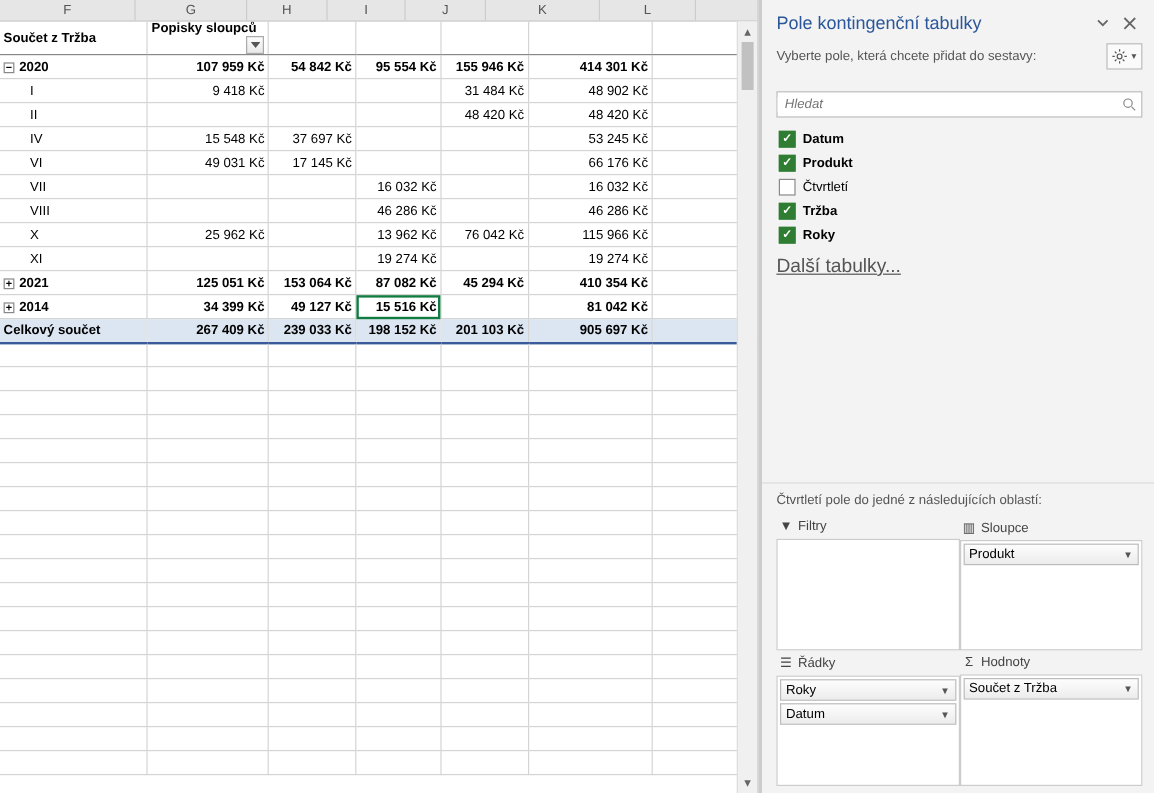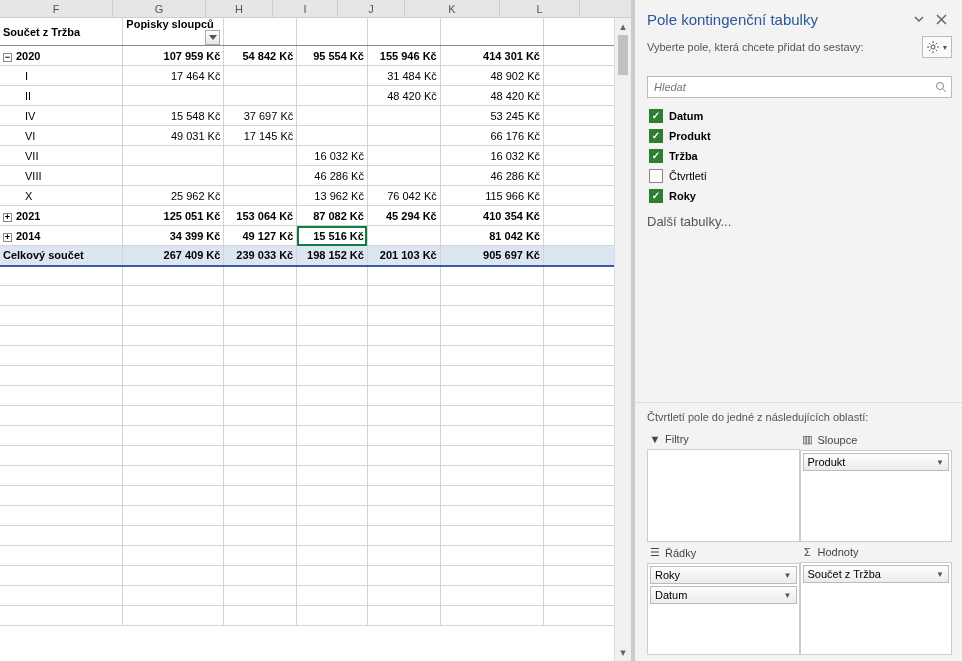--- a/index.html
+++ b/index.html
@@ -33,21 +33,21 @@
   .gearbtn { width:30px; height:22px; border:1px solid #bbb; background:#fafafa; display:flex; align-items:center; justify-content:center; cursor:pointer;}
   .searchbox { margin: 12px 10px 6px 12px; height: 22px; border: 1px solid #bbb; display:flex; align-items:center; background:#fff;}
   .searchbox input { border:none; outline:none; flex:1; padding:0 6px; font-size:11px; font-style:italic; color:#888;}
   .searchbox .sicon { width:20px; display:flex; align-items:center; justify-content:center; color:#888;}
   .fieldlist { margin: 2px 10px 4px 12px; flex:0 0 auto;}
   .field { display: flex; align-items: center; height: 20px; font-size: 11px; padding-left:2px; }
   .field.bold { font-weight: bold; }
   .chk { width: 14px; height: 14px; border: 1px solid #888; margin-right: 6px; display:flex; align-items:center; justify-content:center; background:#fff;}
   .chk.checked { background: #2e7d32; border-color:#2e7d32;}
   .chk.checked::after { content:"✓"; color:#fff; font-size:10px; line-height:1;}
-  .moretables { font-size: 13px; color: #555; padding: 4px 0 0 12px;}
+  .moretables { font-size: 16px; color: #555; padding: 4px 0 0 12px; text-decoration: underline;}
   .spacer { flex: 1; border-bottom:1px solid #ddd; margin-top:4px;}
   .draglabel { font-size: 11px; color:#555; padding: 8px 12px 6px 12px;}
   .areas { display: grid; grid-template-columns: 1fr 1fr; grid-template-rows: 1fr 1fr; gap: 0; padding: 0 10px 6px 12px; height: 232px;}
   .area { border: none; display:flex; flex-direction:column; }
   .area-header { font-size: 11px; color:#444; padding: 4px 2px; display:flex; align-items:center; gap:4px; font-weight:normal;}
   .area-body { flex:1; border:1px solid #ccc; background:#fff; padding:2px; overflow:hidden;}
   .areas .area:nth-child(1) .area-body, .areas .area:nth-child(3) .area-body { border-right:1px solid #ccc;}
   .pill { height: 18px; border:1px solid #bbb; background:linear-gradient(#fdfdfd,#ececec); font-size:11px; padding:0 4px; display:flex; align-items:center; justify-content:space-between; margin-bottom:2px; cursor:pointer;}
   .pill .dd { font-size:8px; color:#555;}
   .area-icon { width:12px; display:inline-flex; justify-content:center;}
@@ -94,21 +94,21 @@
           <td class="lbl"><span class="expander">−</span><b>2020</b></td>
           <td class="num">107 959 Kč</td>
           <td class="num">54 842 Kč</td>
           <td class="num">95 554 Kč</td>
           <td class="num">155 946 Kč</td>
           <td class="num">414 301 Kč</td>
           <td></td>
         </tr>
         <tr>
           <td class="lbl"><span style="padding-left:22px;">I</span></td>
-          <td class="num">17 464 Kč</td>
+          <td class="num">9 418 Kč</td>
           <td class="num"></td>
           <td class="num"></td>
           <td class="num">31 484 Kč</td>
           <td class="num">48 902 Kč</td>
           <td></td>
         </tr>
         <tr>
           <td class="lbl"><span style="padding-left:22px;">II</span></td>
           <td class="num"></td>
           <td class="num"></td>
@@ -153,20 +153,29 @@
           <td class="num">46 286 Kč</td>
           <td></td>
         </tr>
         <tr>
           <td class="lbl"><span style="padding-left:22px;">X</span></td>
           <td class="num">25 962 Kč</td>
           <td class="num"></td>
           <td class="num">13 962 Kč</td>
           <td class="num">76 042 Kč</td>
           <td class="num">115 966 Kč</td>
+          <td></td>
+        </tr>
+        <tr>
+          <td class="lbl"><span style="padding-left:22px;">XI</span></td>
+          <td class="num"></td>
+          <td class="num"></td>
+          <td class="num">19 274 Kč</td>
+          <td class="num"></td>
+          <td class="num">19 274 Kč</td>
           <td></td>
         </tr>
         <tr class="collapsed">
           <td class="lbl"><span class="expander">+</span><b>2021</b></td>
           <td class="num">125 051 Kč</td>
           <td class="num">153 064 Kč</td>
           <td class="num">87 082 Kč</td>
           <td class="num">45 294 Kč</td>
           <td class="num">410 354 Kč</td>
           <td></td>
@@ -396,27 +405,27 @@
   </div>
   <div class="fieldlist" id="fieldlist">
       <div class="field bold">
         <span class="chk checked"></span>
         <span>Datum</span>
       </div>
       <div class="field bold">
         <span class="chk checked"></span>
         <span>Produkt</span>
       </div>
+      <div class="field">
+        <span class="chk"></span>
+        <span>Čtvrtletí</span>
+      </div>
       <div class="field bold">
         <span class="chk checked"></span>
         <span>Tržba</span>
-      </div>
-      <div class="field">
-        <span class="chk"></span>
-        <span>Čtvrtletí</span>
       </div>
       <div class="field bold">
         <span class="chk checked"></span>
         <span>Roky</span>
       </div>
     </div>
   <div class="moretables">Další tabulky...</div>
   <div class="spacer"></div>
   <div class="draglabel">Čtvrtletí pole do jedné z následujících oblastí:</div>
   <div class="areas">

